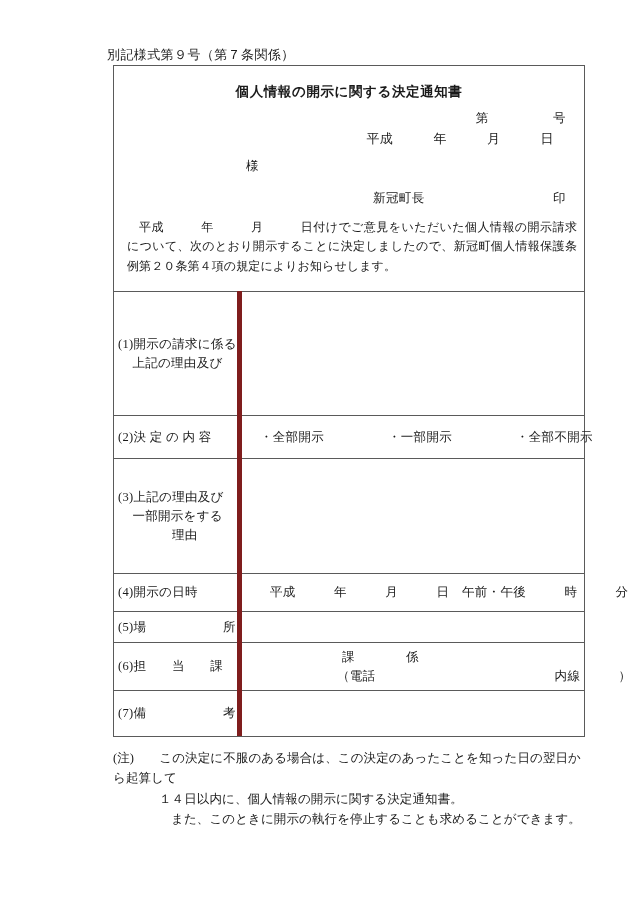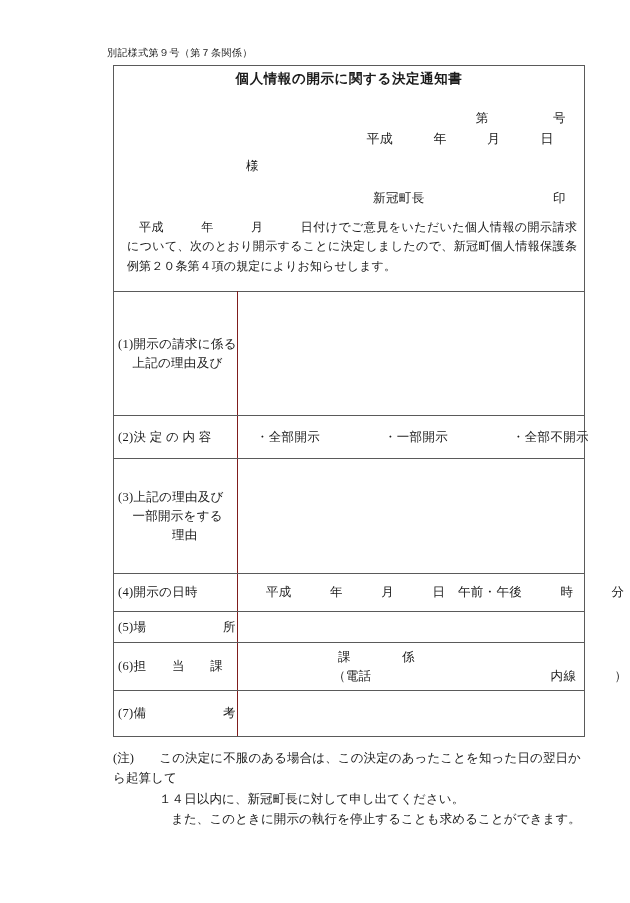--- a/index.html
+++ b/index.html
@@ -14,21 +14,21 @@
     font-family: "Liberation Serif", "DejaVu Serif", serif;
     color: #1a1a1a;
     -webkit-font-smoothing: antialiased;
   }
 
   
   .form-code {
     position: absolute;
     left: 107px;
     top: 46px;
-    font-size: 10px;
+    font-size: 13px;
     letter-spacing: 0.4px;
     white-space: nowrap;
   }
 
   
   .doc-box {
     position: absolute;
     left: 113px;
     top: 65px;
     width: 472px;
@@ -36,21 +36,21 @@
     box-sizing: border-box;
   }
 
   
   .doc-head {
     position: relative;
     height: 225px;
   }
   .doc-title {
     position: absolute;
-    top: 4px;
+    top: 17px;
     left: 0;
     right: 0;
     text-align: center;
     font-size: 13.5px;
     font-weight: bold;
     letter-spacing: 0.6px;
   }
   .doc-number {
     position: absolute;
     top: 44px;
@@ -110,21 +110,21 @@
     border: 1px solid #5a5a5a;
     border-left: none;
     border-right: none;
     font-size: 12.5px;
     vertical-align: middle;
     padding: 0;
     letter-spacing: 0.3px;
   }
   .doc-table tr > td.label-cell {
     width: 119px;
-    border-right: 1px solid #7f1d1d;
+    border-right: 5px solid #7f1d1d;
     padding: 4px 0 4px 4px;
     line-height: 1.52;
     font-family: Liberation Serif, serif;
   }
   .doc-table tr > td.value-cell {
     padding: 4px 0 4px 0;
     line-height: 1.52;
   }
   .doc-table tr:last-child td { border-bottom: none; }
 
@@ -240,15 +240,15 @@
           <span class="lbl-l1">(7)備　　　　　　考</span>
         </td>
         <td class="value-cell"></td>
       </tr>
     </tbody>
   </table>
 </div>
 
 <div class="doc-note">
   <span class="note-line note-l1">(注)　　この決定に不服のある場合は、この決定のあったことを知った日の翌日から起算して</span>
-  <span class="note-line note-l2">１４日以内に、新冠町長に対して申し出てください。</span>
+  <span class="note-line note-l2">１４日以内に、個人情報の開示に関する決定通知書。</span>
   <span class="note-line note-l3">また、このときに開示の執行を停止することも求めることができます。</span>
 </div>
 
 </body></html>

